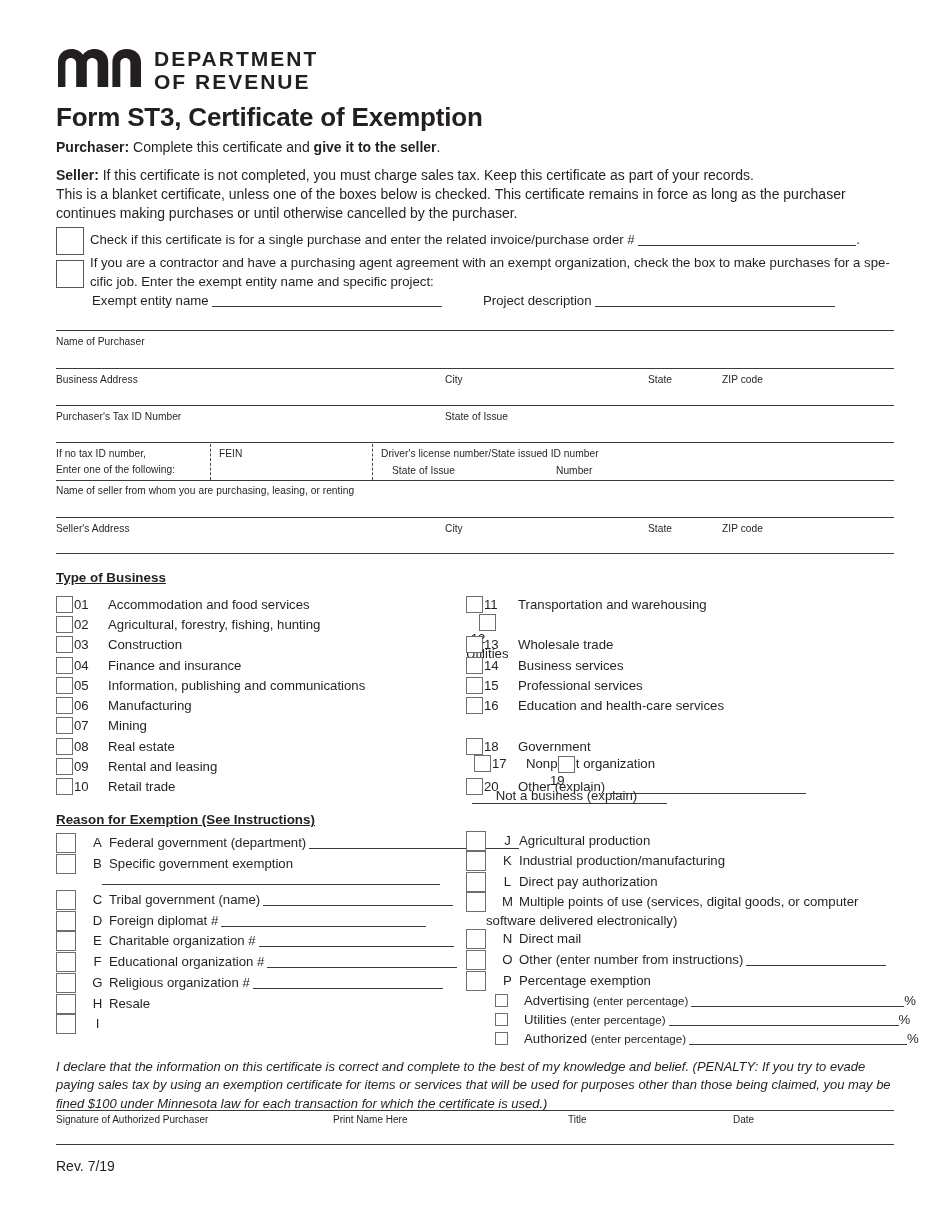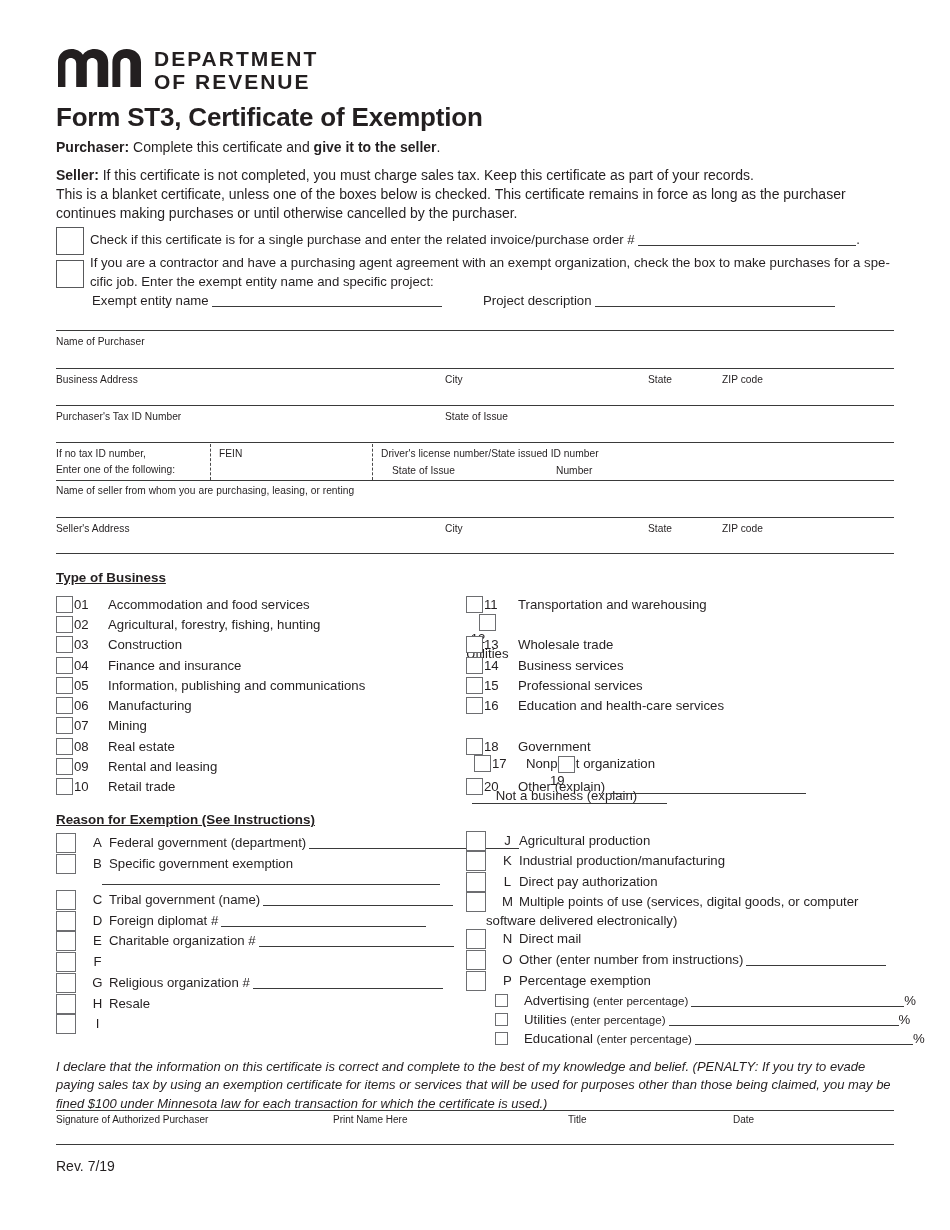--- a/index.html
+++ b/index.html
@@ -279,20 +279,21 @@
         <span><span class="rtxt">Foreign diplomat #</span><span class="ul" style="width: 205px; margin-left: 3px;"></span></span>
       </div>
       <div class="rrow" style="left: 56px; top: 931px;">
         <div class="rbox"></div>
         <span class="rltr">E</span>
         <span><span class="rtxt">Charitable organization #</span><span class="ul" style="width: 195px; margin-left: 3px;"></span></span>
       </div>
       <div class="rrow" style="left: 56px; top: 952px;">
         <div class="rbox"></div>
         <span class="rltr">F</span>
+        <span><span class="rtxt">Educational organization #</span><span class="ul" style="width: 190px; margin-left: 3px;"></span></span>
       </div>
       <div class="rrow" style="left: 56px; top: 973px;">
         <div class="rbox"></div>
         <span class="rltr">G</span>
         <span><span class="rtxt">Religious organization #</span><span class="ul" style="width: 190px; margin-left: 3px;"></span></span>
       </div>
       <div class="rrow" style="left: 56px; top: 994px;">
         <div class="rbox"></div>
         <span class="rltr">H</span>
         <span><span class="rtxt">Resale</span></span>
@@ -344,21 +345,21 @@
       <div class="prow" style="left: 495px; top: 991px;">
         <div class="pbox"></div>
         <span class="ptxt"><span>Advertising </span><span class="sm">(enter percentage)</span><span class="ul" style="width: 213px; margin-left: 3px;"></span><span>%</span></span>
       </div>
       <div class="prow" style="left: 495px; top: 1010px;">
         <div class="pbox"></div>
         <span class="ptxt"><span>Utilities </span><span class="sm">(enter percentage)</span><span class="ul" style="width: 230px; margin-left: 3px;"></span><span>%</span></span>
       </div>
       <div class="prow" style="left: 495px; top: 1029px;">
         <div class="pbox"></div>
-        <span class="ptxt"><span>Educational </span><span class="sm">(enter percentage)</span><span class="ul" style="width: 218px; margin-left: 3px;"></span><span>%</span></span>
+        <span class="ptxt"><span>Authorized </span><span class="sm">(enter percentage)</span><span class="ul" style="width: 218px; margin-left: 3px;"></span><span>%</span></span>
       </div>
     </div>
 
   <div class="decl" style="top:1058px;width:845px;">I declare that the information on this certificate is correct and complete to the best of my knowledge and belief. (PENALTY: If you try to evade paying sales tax by using an exemption certificate for items or services that will be used for purposes other than those being claimed, you may be fined $100 under Minnesota law for each transaction for which the certificate is used.)</div>
   <div class="rule" style="left:56px;top:1110px;width:838px;"></div>
   <div class="sublab" style="left:56px;top:1114px;">Signature of Authorized Purchaser</div>
   <div class="sublab" style="left:333px;top:1114px;">Print Name Here</div>
   <div class="sublab" style="left:568px;top:1114px;">Title</div>
   <div class="sublab" style="left:733px;top:1114px;">Date</div>
   <div style="position:absolute;left:56px;top:1126px;width:270px;height:16px;"></div>

